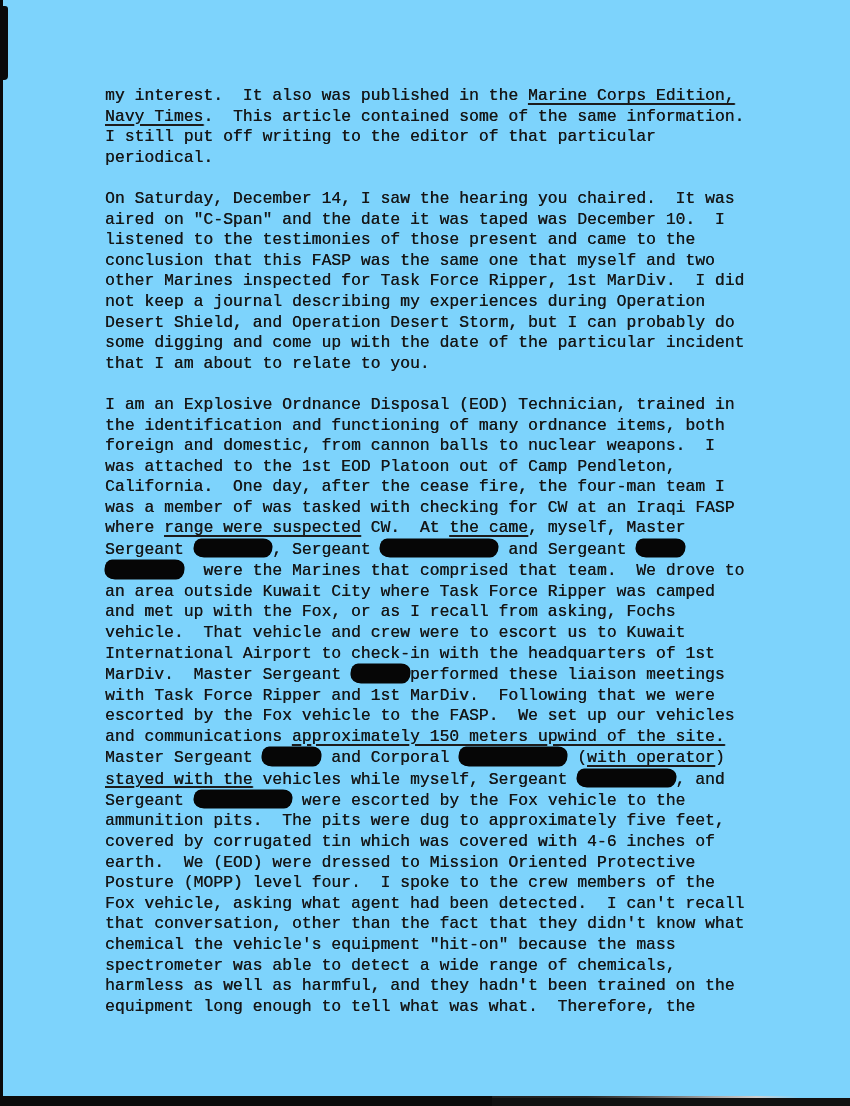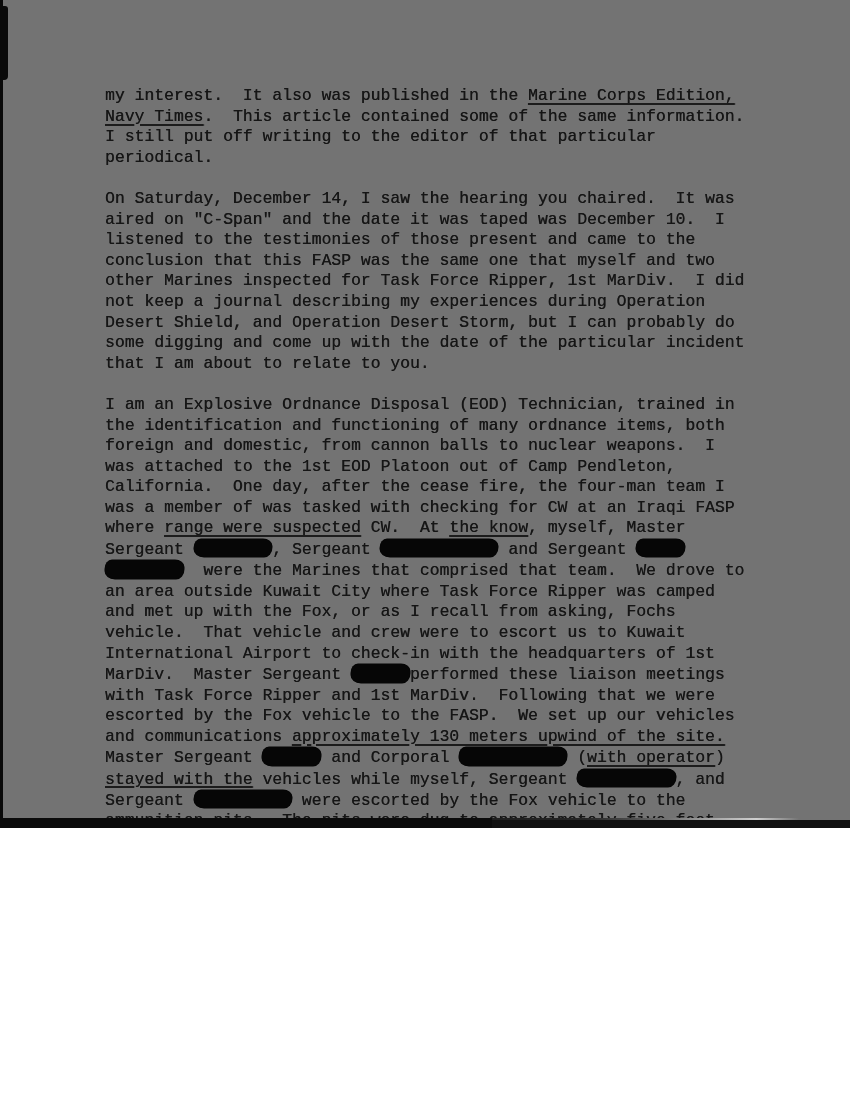--- a/index.html
+++ b/index.html
@@ -3,22 +3,22 @@
 <meta charset="utf-8">
 <style>
   html, body {
     margin: 0;
     padding: 0;
     background: #ffffff;
   }
   .page {
     position: relative;
     width: 850px;
-    height: 828px;
-    background: #737373;
+    height: 1106px;
+    background: #7dd3fc;
     overflow: hidden;
     font-family: "Liberation Mono", "DejaVu Sans Mono", monospace;
   }
   
   .edge-left {
     position: absolute;
     left: 0;
     top: 0;
     width: 3px;
     height: 100%;
@@ -104,31 +104,31 @@
 not keep a journal describing my experiences during Operation
 Desert Shield, and Operation Desert Storm, but I can probably do
 some digging and come up with the date of the particular incident
 that I am about to relate to you.</p>
       <p class="para">I am an Explosive Ordnance Disposal (EOD) Technician, trained in
 the identification and functioning of many ordnance items, both
 foreign and domestic, from cannon balls to nuclear weapons.  I
 was attached to the 1st EOD Platoon out of Camp Pendleton,
 California.  One day, after the cease fire, the four-man team I
 was a member of was tasked with checking for CW at an Iraqi FASP
-where <span class="u">range were suspected</span> CW.  At <span class="u">the know</span>, myself, Master
+where <span class="u">range were suspected</span> CW.  At <span class="u">the came</span>, myself, Master
 Sergeant <span class="redact" style="width: 8ch;"></span>, Sergeant <span class="redact" style="width: 12ch;"></span> and Sergeant <span class="redact" style="width: 5ch;"></span>
 <span class="redact" style="width: 8ch;"></span>  were the Marines that comprised that team.  We drove to
 an area outside Kuwait City where Task Force Ripper was camped
 and met up with the Fox, or as I recall from asking, Fochs
 vehicle.  That vehicle and crew were to escort us to Kuwait
 International Airport to check-in with the headquarters of 1st
 MarDiv.  Master Sergeant <span class="redact" style="width: 6ch;"></span>performed these liaison meetings
 with Task Force Ripper and 1st MarDiv.  Following that we were
 escorted by the Fox vehicle to the FASP.  We set up our vehicles
-and communications <span class="u">approximately 130 meters upwind of the site.</span>
+and communications <span class="u">approximately 150 meters upwind of the site.</span>
 Master Sergeant <span class="redact" style="width: 6ch;"></span> and Corporal <span class="redact" style="width: 11ch;"></span> (<span class="u">with operator</span>)
 <span class="u">stayed with the</span> vehicles while myself, Sergeant <span class="redact" style="width: 10ch;"></span>, and
 Sergeant <span class="redact" style="width: 10ch;"></span> were escorted by the Fox vehicle to the
 ammunition pits.  The pits were dug to approximately five feet,
 covered by corrugated tin which was covered with 4-6 inches of
 earth.  We (EOD) were dressed to Mission Oriented Protective
 Posture (MOPP) level four.  I spoke to the crew members of the
 Fox vehicle, asking what agent had been detected.  I can't recall
 that conversation, other than the fact that they didn't know what
 chemical the vehicle's equipment "hit-on" because the mass

